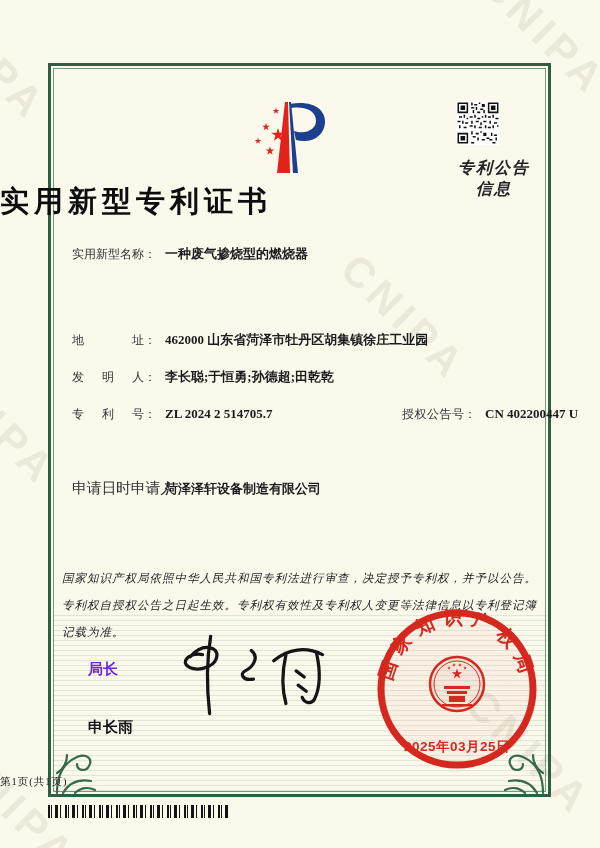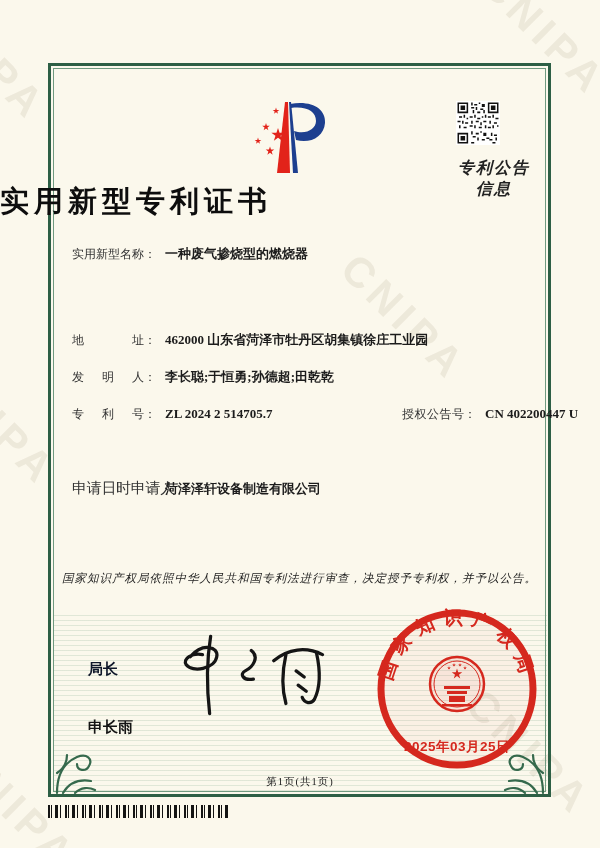--- a/index.html
+++ b/index.html
@@ -57,30 +57,30 @@
   .row .fvalue{font-weight:bold;margin-left:9px;color:#1c1c1c;}
   .rcol{position:absolute;left:330px;top:0;}
   .rcol .flabel{width:62px;}
   .legal{
     position:absolute;left:62px;top:565px;width:476px;text-align:left;
     font-size:11.5px;line-height:27px;letter-spacing:1px;color:#1f1f1f;
     font-style:italic;
   }
   .director-title{
     position:absolute;left:88px;top:660px;font-size:15px;font-weight:bold;
-    font-family:Liberation Mono, monospace;color:#0f172a;
+    font-family:Liberation Mono, monospace;color:#6d28d9;
   }
   .director-name{
     position:absolute;left:88px;top:688px;font-size:15px;font-weight:bold;
     font-family:"Liberation Sans","DejaVu Sans",sans-serif;color:#141414;margin-top:30px;
   }
   .signature{position:absolute;left:172px;top:630px;width:178px;height:92px;}
   .seal{position:absolute;left:372px;top:604px;width:170px;height:170px;}
   .footer{
-    position:absolute;left:0;right:0;top:775px;text-align:center;
+    position:absolute;left:0;right:0;top:775px;text-align:left;
     font-size:10.5px;letter-spacing:1px;color:#222;
   }
   .barcode{
     position:absolute;left:48px;top:805px;width:182px;height:13px;
     background:repeating-linear-gradient(90deg,
       #141414 0 2px,transparent 2px 3px,
       #141414 3px 4px,transparent 4px 7px,
       #141414 7px 10px,transparent 10px 12px,
       #141414 12px 13px,transparent 13px 17px);
   }
@@ -170,20 +170,21 @@
   </div>
 
 
   <div class="row" style="top:479px">
     <span class="flabel long">申请日时申请人</span><span class="colon">：</span><span class="fvalue">菏泽泽轩设备制造有限公司</span>
   </div>
 
 
   <div class="legal">
     <div>国家知识产权局依照中华人民共和国专利法进行审查，决定授予专利权，并予以公告。</div>
+    <div>专利权自授权公告之日起生效。专利权有效性及专利权人变更等法律信息以专利登记簿记载为准。</div>
   </div>
 
   <div class="director-title">局长</div>
   <div class="director-name">申长雨</div>
 
   <svg class="signature" viewBox="0 0 175 90">
     <g fill="none" stroke="#151515" stroke-width="3.2" stroke-linecap="round" stroke-linejoin="round">
       <path d="M38,6 C34,30 34,56 37,82"></path>
       <path d="M18,26 C30,12 46,16 44,26 C42,38 20,42 14,34 C10,28 20,22 30,24"></path>
       <path d="M78,20 C86,26 80,36 72,40 C66,43 70,50 80,48"></path>

